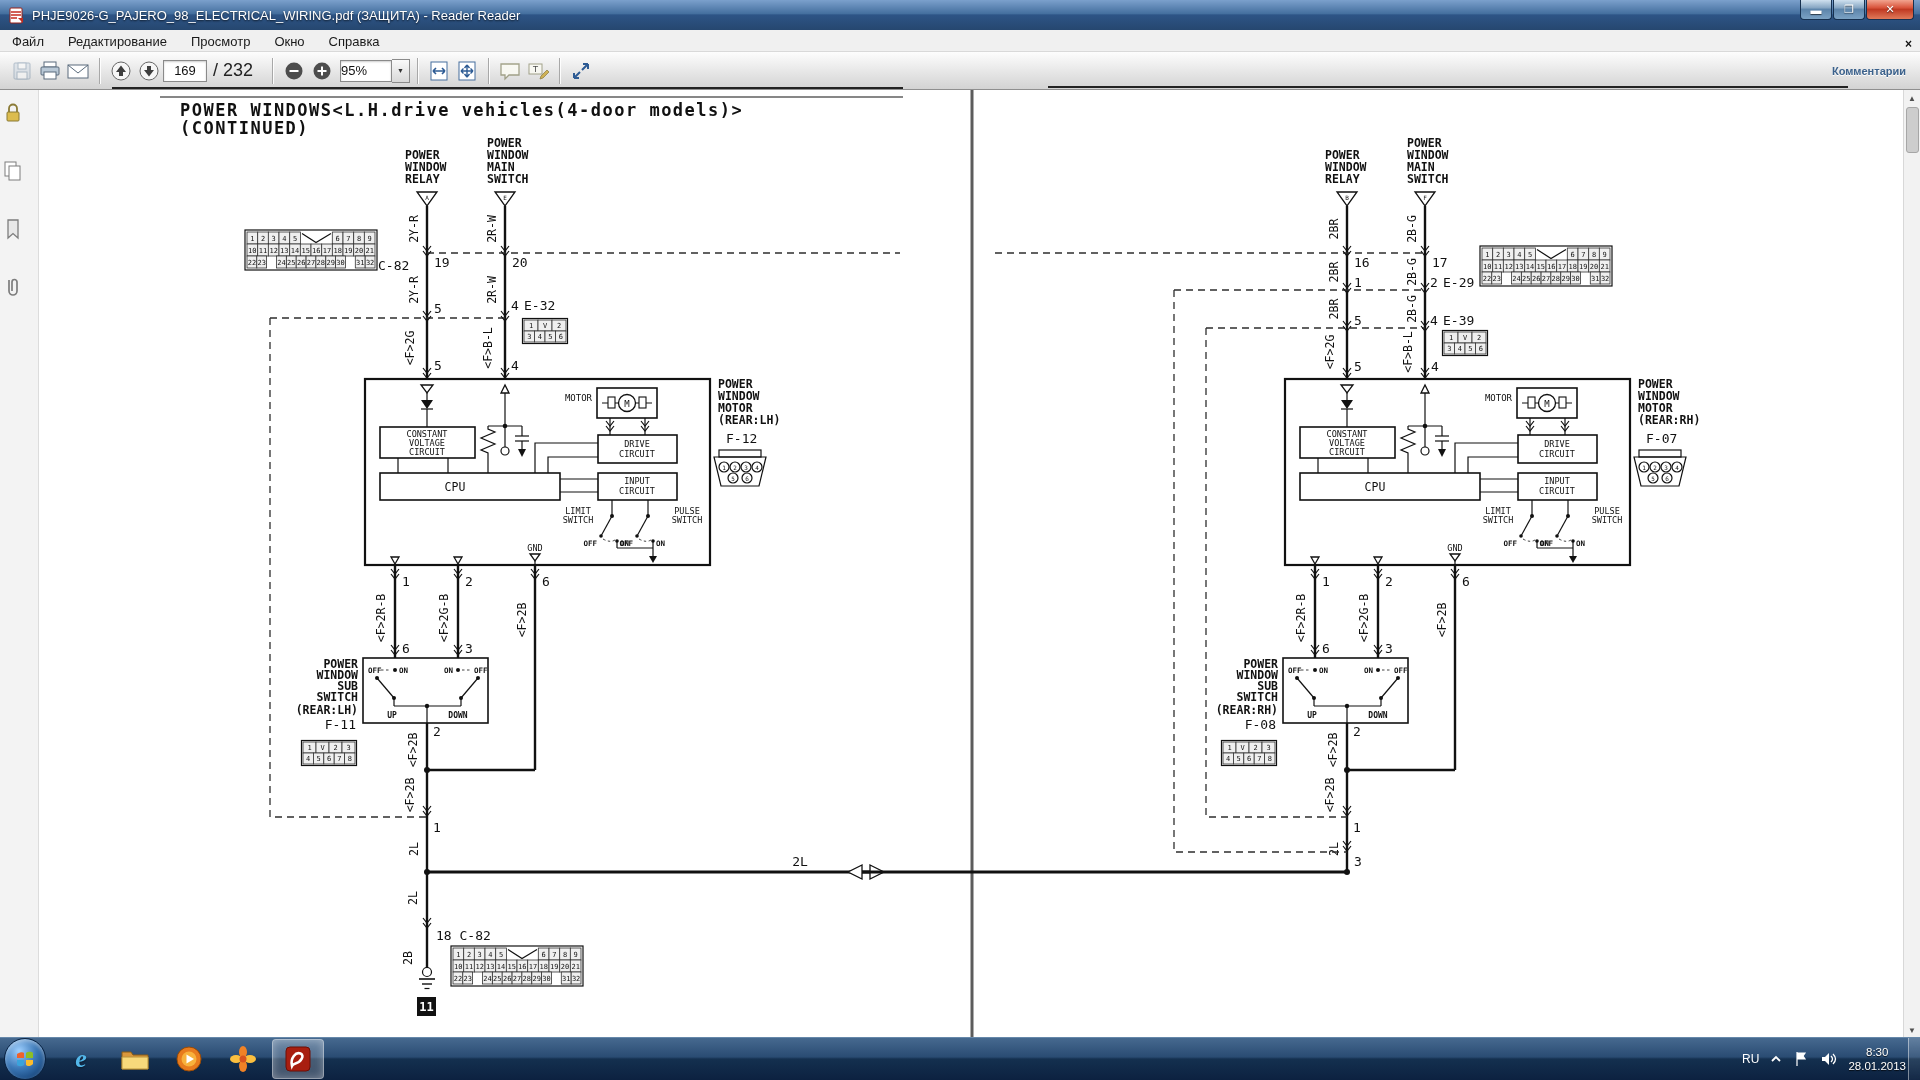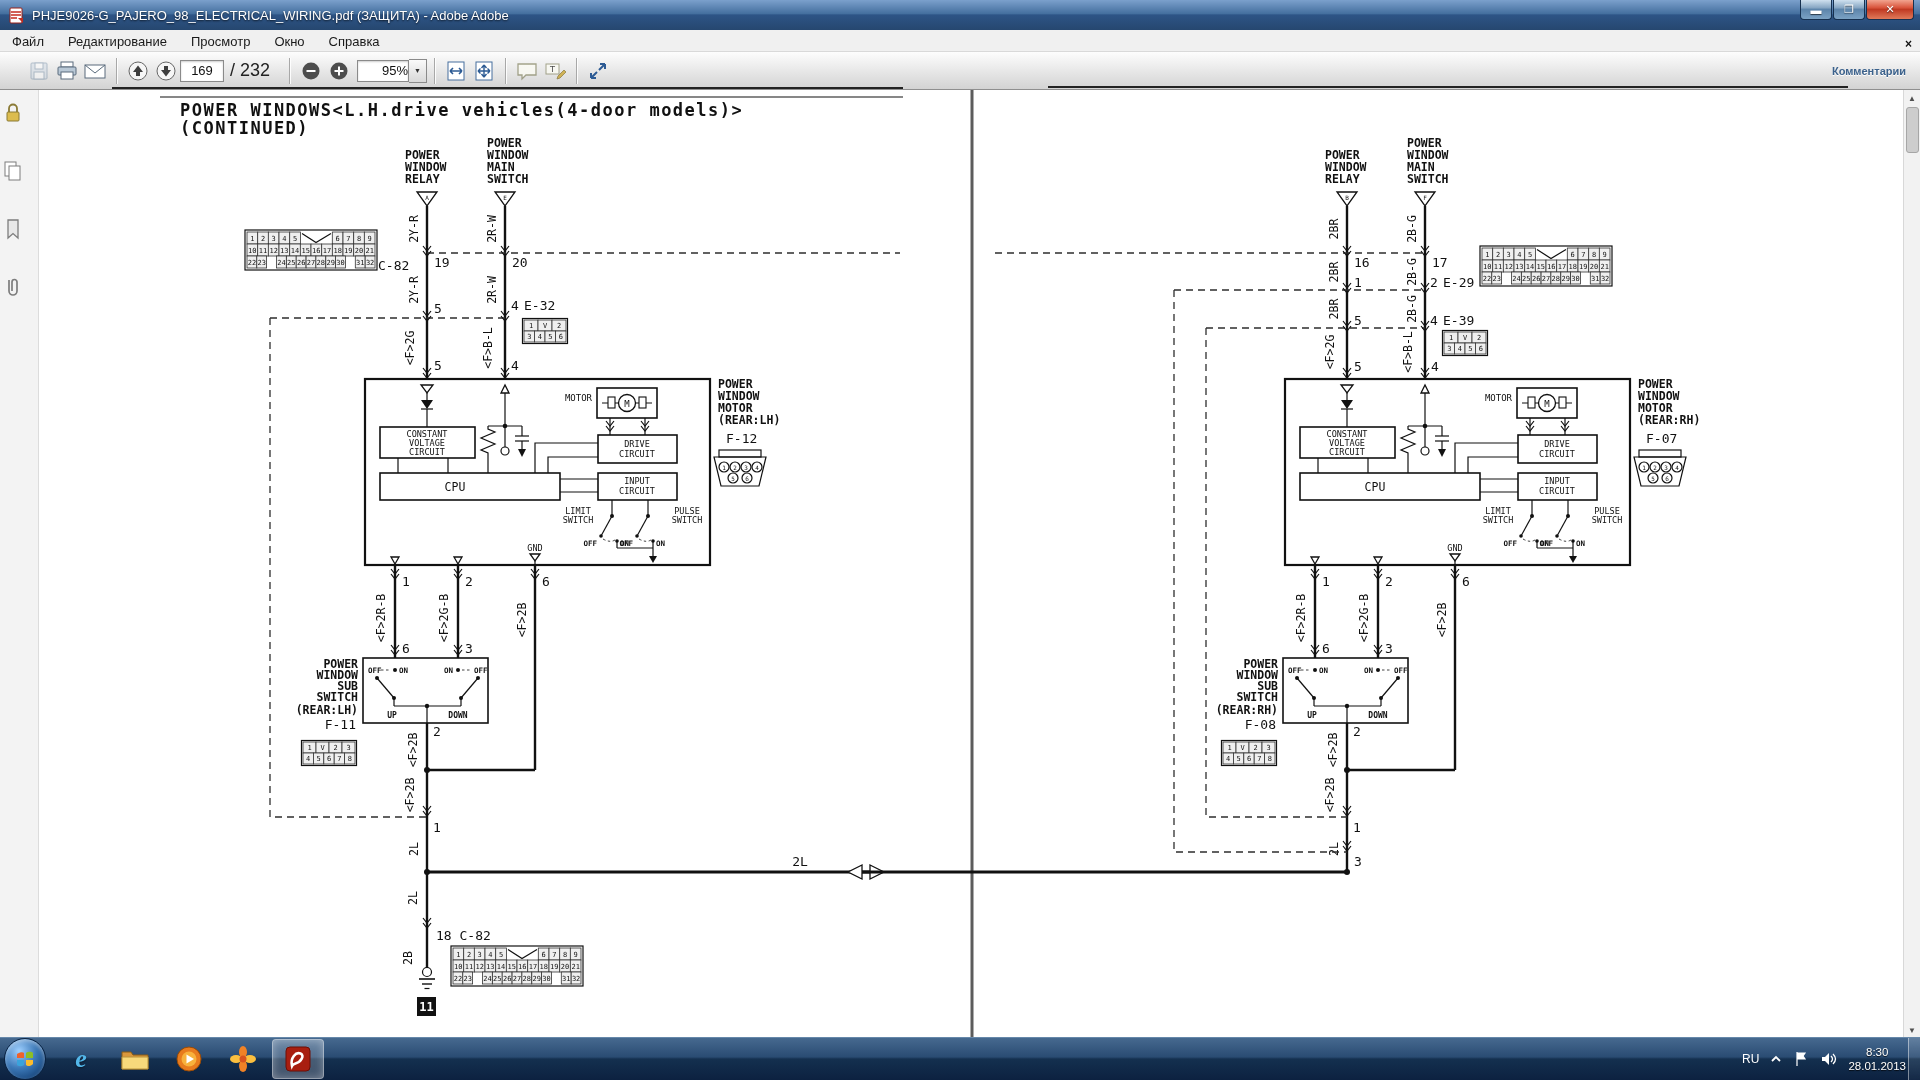--- a/index.html
+++ b/index.html
@@ -6,27 +6,27 @@
   body{width:1920px;height:1080px;overflow:hidden;position:relative;background:#fff;font-family:"Liberation Sans",sans-serif}
   
   .titlebar{position:absolute;left:0;top:0;width:100%;height:30px;background:linear-gradient(#7ba0cc 0%,#45709f 45%,#2d5486 50%,#26476f 100%);display:flex;align-items:center;padding-left:8px;box-sizing:border-box;color:#fff;font-size:13px;text-shadow:0 1px 2px rgba(0,0,0,.75)}
   .pdficon{width:17px;height:17px;margin-right:7px;flex:0 0 auto}
   .winbtns{position:absolute;right:6px;top:0;display:flex}
   .wbtn{width:30px;height:19px;border:1px solid #16304f;border-top:none;border-radius:0 0 4px 4px;background:linear-gradient(#cfe0ef,#88a7c4 40%,#5d85ab 50%,#7ba2c4);display:flex;align-items:center;justify-content:center;color:#fff;font-size:11px;margin-left:1px;text-shadow:0 1px 1px rgba(0,0,0,.6)}
   .wbtn.close{width:46px;background:linear-gradient(#f2a48f,#d9553d 40%,#c03a23 50%,#e07a5a)}
   .menubar{position:absolute;left:0;top:30px;width:100%;height:22px;background:#f0f0f0;border-bottom:1px solid #d9d9d9;display:flex;align-items:flex-end;font-size:13px;color:#1a1a1a;box-sizing:border-box}
   .menuitem{padding:2px 12px}
   .menuclose{position:absolute;right:8px;font-size:12px;font-weight:bold;color:#111}
-  .toolbar{position:absolute;left:0;top:52px;width:100%;height:38px;background:linear-gradient(#fdfdfd,#e6e6e6 55%,#d3d3d3);border-bottom:1px solid #8f8f8f;display:flex;align-items:center;padding:0 25px;box-sizing:border-box}
+  .toolbar{position:absolute;left:0;top:52px;width:100%;height:38px;background:linear-gradient(#fdfdfd,#e6e6e6 55%,#d3d3d3);border-bottom:1px solid #8f8f8f;display:flex;align-items:center;padding:0 8px;box-sizing:border-box}
   .tsep{width:1px;height:26px;background:#a8a8a8;margin:0 7px;box-shadow:1px 0 0 rgba(255,255,255,.9)}
   .tbtn{height:30px;min-width:28px;display:flex;align-items:center;justify-content:center}
   .pagebox{width:42px;height:20px;background:#fff;border:1px solid #8a8a8a;box-shadow:inset 0 1px 2px rgba(0,0,0,.2);text-align:center;font-size:13px;line-height:20px;color:#111}
   .pagetotal{font-size:18px;color:#222;margin:0 12px 0 6px}
   .zoomwrap{display:flex;align-items:center;margin-left:4px}
-  .zoombox{width:50px;height:20px;background:#fff;border:1px solid #8a8a8a;box-shadow:inset 0 1px 2px rgba(0,0,0,.2);text-align:right;font-size:13px;line-height:20px;color:#111}
+  .zoombox{width:50px;height:20px;background:#fff;border:1px solid #8a8a8a;box-shadow:inset 0 1px 2px rgba(0,0,0,.2);text-align:left;font-size:13px;line-height:20px;color:#111}
   .zoomdrop{width:17px;height:22px;border:1px solid #8a8a8a;border-left:none;background:linear-gradient(#fafafa,#d8d8d8);display:flex;align-items:center;justify-content:center;font-size:7px;color:#333}
   .comments{position:absolute;right:14px;font-size:11px;font-weight:bold;color:#3c628c;text-shadow:0 1px 0 #fff}
   
   .docarea{position:absolute;left:0;top:90px;width:100%;height:948px;background:#fff}
   .sidestrip{position:absolute;left:0;top:0;width:38px;height:100%;background:#f3f3f3;border-right:1px solid #dcdcdc}
   .sideicon{width:26px;height:26px;margin:10px auto 18px auto}
   .scroll{position:absolute;right:0;top:0;width:17px;height:100%;background:#f2f2f2;border-left:1px solid #d8d8d8;box-sizing:border-box}
   .sarrow{height:16px;display:flex;align-items:center;justify-content:center;font-size:8px;color:#4f4f4f}
   .sarrow.down{position:absolute;bottom:0;left:0;right:0}
   .sthumb{position:absolute;top:17px;left:2px;width:11px;height:44px;background:#cdcdcd;border:1px solid #a6a6a6;border-radius:3px}
@@ -68,21 +68,21 @@
 </style>
 </head>
 <body>
 
 <div class="titlebar">
   <svg class="pdficon" viewBox="0 0 17 17">
     <rect x="2" y="1" width="12" height="15" rx="1" fill="#fff" stroke="#9a2018"></rect>
     <path d="M3 5 h10 M3 8 h10 M3 11 h6" stroke="#c32d20" stroke-width="1.6"></path>
     <path d="M10 11 l5 5 v-5 Z" fill="#c32d20"></path>
   </svg>
-  <span>PHJE9026-G_PAJERO_98_ELECTRICAL_WIRING.pdf (ЗАЩИТА) - Adobe Adobe</span>
+  <span>PHJE9026-G_PAJERO_98_ELECTRICAL_WIRING.pdf (ЗАЩИТА) - Reader Reader</span>
   <div class="winbtns">
     <div class="wbtn">▬</div>
     <div class="wbtn">❐</div>
     <div class="wbtn close">✕</div>
   </div>
 </div>
 
 <div class="menubar">
   <span class="menuitem">Файл</span>
   <span class="menuitem">Редактирование</span>

